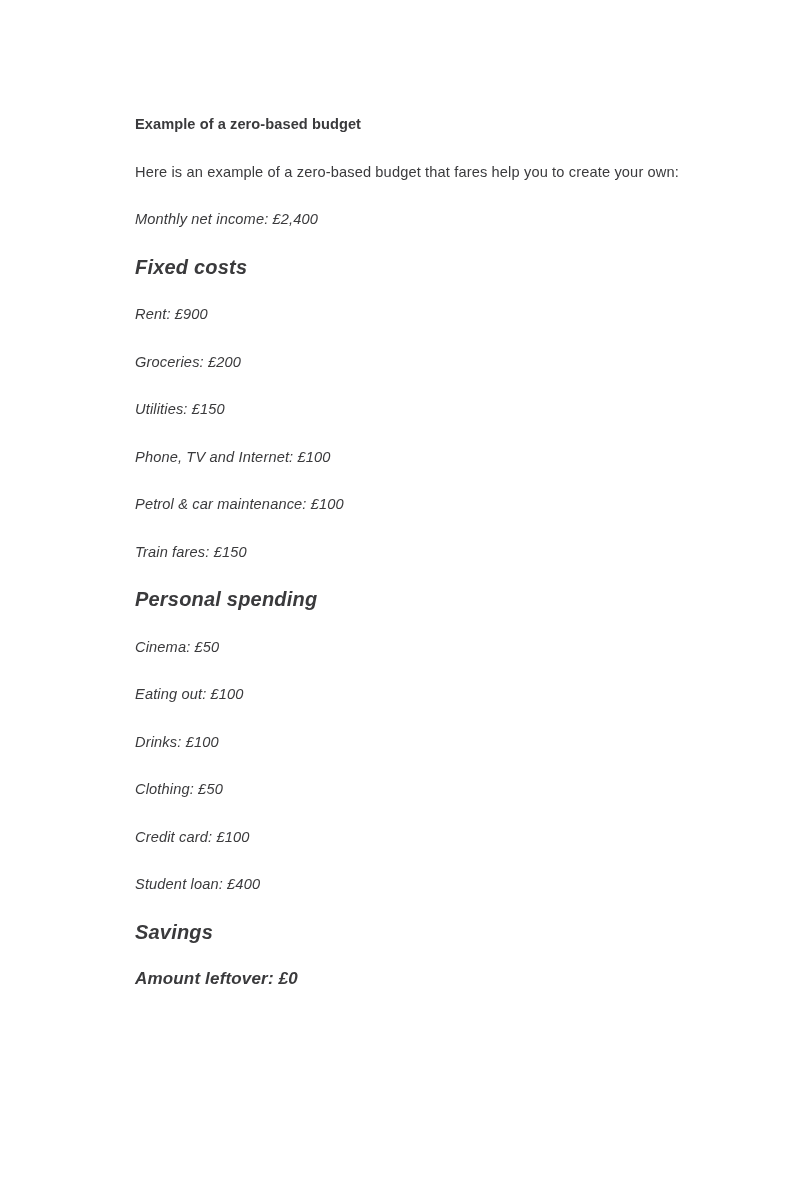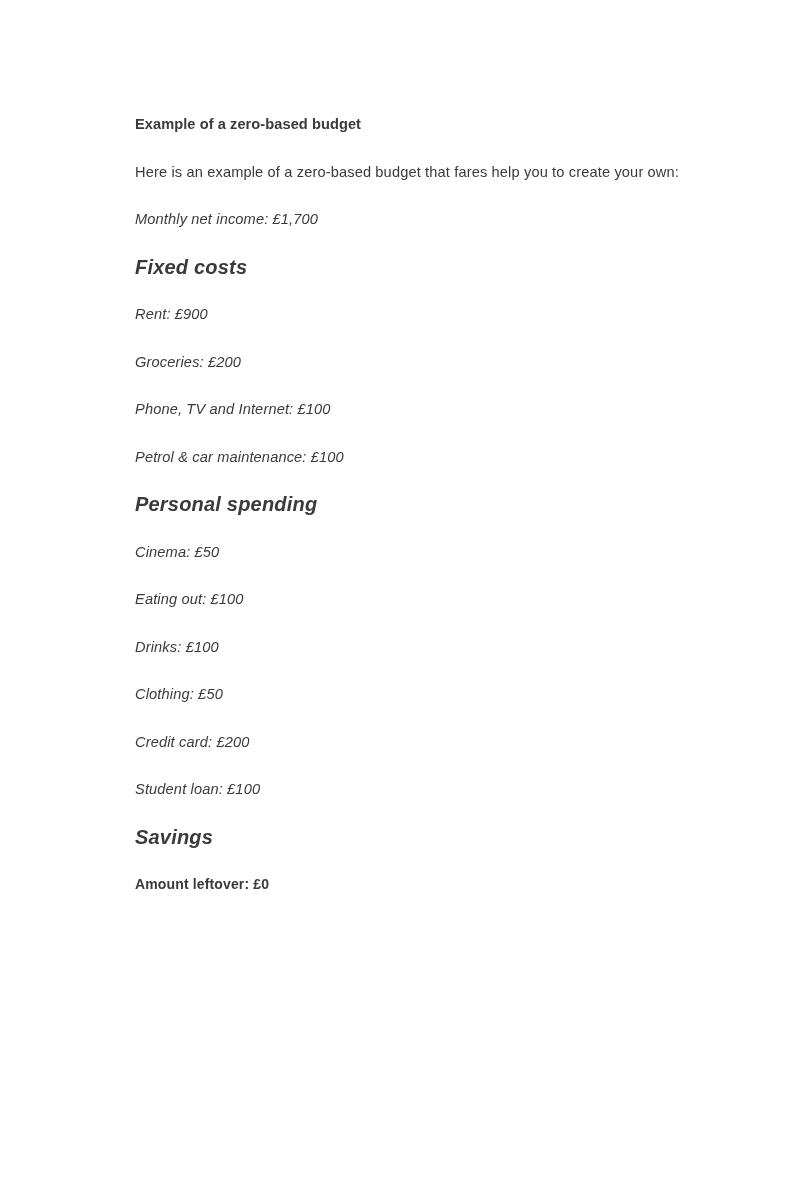--- a/index.html
+++ b/index.html
@@ -55,49 +55,52 @@
     font-style: italic;
     font-weight: normal;
     font-size: 14.6px;
   }
   .section-heading {
     font-style: italic;
     font-weight: bold;
     font-size: 20px;
   }
   .total-line {
+    font-style: italic;
     font-weight: bold;
-    font-size: 14px;
+    font-size: 17px;
   }
 </style>
 </head>
 <body>
 
 <div class="page">
   <div class="doc-body">
 
     <div class="line doc-title">Example of a zero-based budget</div>
 
     <div class="line para body-text">Here is an example of a zero-based budget that fares help you to create your own:</div>
 
-    <div class="line item">Monthly net income: £1,700</div>
+    <div class="line item">Monthly net income: £2,400</div>
 
     <div class="line section-heading">Fixed costs</div>
     <div class="line item">Rent: £900</div>
     <div class="line item">Groceries: £200</div>
+    <div class="line item">Utilities: £150</div>
     <div class="line item">Phone, TV and Internet: £100</div>
     <div class="line item">Petrol &amp; car maintenance: £100</div>
+    <div class="line item">Train fares: £150</div>
 
     <div class="line section-heading">Personal spending</div>
     <div class="line item">Cinema: £50</div>
     <div class="line item">Eating out: £100</div>
     <div class="line item">Drinks: £100</div>
     <div class="line item">Clothing: £50</div>
 
-    <div class="line item">Credit card: £200</div>
-    <div class="line item">Student loan: £100</div>
+    <div class="line item">Credit card: £100</div>
+    <div class="line item">Student loan: £400</div>
 
     <div class="line section-heading">Savings</div>
 
     <div class="line total-line">Amount leftover: £0</div>
 
   </div>
 </div>
 
 </body></html>

